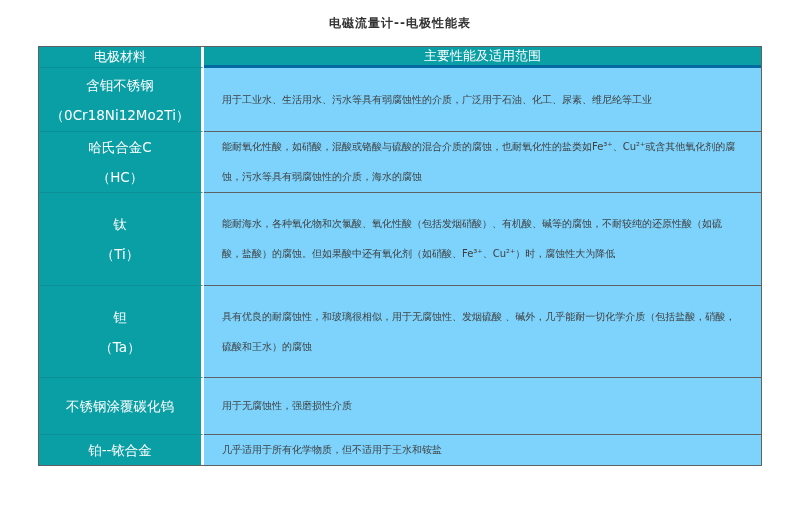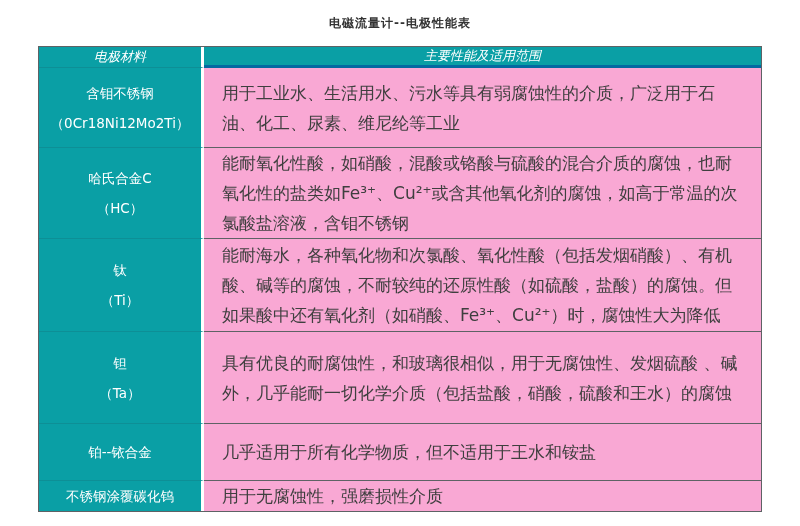--- a/index.html
+++ b/index.html
@@ -22,21 +22,21 @@
     border-collapse: separate;
     border-spacing: 0;
     table-layout: fixed;
     width: 724px;
     margin: 14px 38px 0 38px;
     border: 1px solid #5e6265;
   }
   col.mat-col  { width: 165px; }
   col.perf-col { width: 557px; }
 
-  thead tr { height: 14px; font-style: italic; }
+  thead tr { height: 14px; }
   th {
     background: #0a9fa5;
     color: #ffffff;
     font-size: 13px;
     font-weight: 400;
     text-align: center;
     vertical-align: middle;
     padding: 0;
   }
   th.mat-head {
@@ -53,32 +53,32 @@
     font-size: 13.5px;
     text-align: center;
     vertical-align: middle;
     border-right: 3px solid #ffffff;
     border-bottom: 1px solid #0d8f96;
     padding: 0 4px;
   }
   td.mat-cell .mat-line { line-height: 30px; }
 
   td.perf-cell {
-    background: #f9a8d4;
+    background: #7dd3fc;
     color: #3f3f3f;
-    font-size: 17px;
+    font-size: 10px;
     line-height: 30px;
     vertical-align: middle;
     border-bottom: 1px solid #5e6265;
     padding: 0 20px 0 18px;
     text-align: left;
   }
   tbody tr:last-child td { border-bottom: none; }
 
-  tbody tr:nth-child(1) { height: 80px; }
+  tbody tr:nth-child(1) { height: 64px; }
   tbody tr:nth-child(2) { height: 58px; }
   tbody tr:nth-child(3) { height: 93px; margin-left: 36px; }
   tbody tr:nth-child(4) { height: 92px; }
   tbody tr:nth-child(5) { height: 57px; }
   tbody tr:nth-child(6) { height: 29px; }
   tbody tr:nth-child(7) { height: 29px; }
 </style>
 </head>
 <body>
 
@@ -103,48 +103,48 @@
     </td>
     <td class="perf-cell">用于工业水、生活用水、污水等具有弱腐蚀性的介质，广泛用于石油、化工、尿素、维尼纶等工业</td>
   </tr>
 
 
   <tr>
     <td class="mat-cell">
       <div class="mat-line mat-line1">哈氏合金C</div>
       <div class="mat-line mat-line2">（HC）</div>
     </td>
-    <td class="perf-cell">能耐氧化性酸，如硝酸，混酸或铬酸与硫酸的混合介质的腐蚀，也耐氧化性的盐类如Fe³⁺、Cu²⁺或含其他氧化剂的腐蚀，如高于常温的次氯酸盐溶液，含钼不锈钢</td>
+    <td class="perf-cell">能耐氧化性酸，如硝酸，混酸或铬酸与硫酸的混合介质的腐蚀，也耐氧化性的盐类如Fe³⁺、Cu²⁺或含其他氧化剂的腐蚀，污水等具有弱腐蚀性的介质，海水的腐蚀</td>
   </tr>
 
   <tr>
     <td class="mat-cell">
       <div class="mat-line mat-line1">钛</div>
       <div class="mat-line mat-line2">（Ti）</div>
     </td>
     <td class="perf-cell">能耐海水，各种氧化物和次氯酸、氧化性酸（包括发烟硝酸）、有机酸、碱等的腐蚀，不耐较纯的还原性酸（如硫酸，盐酸）的腐蚀。但如果酸中还有氧化剂（如硝酸、Fe³⁺、Cu²⁺）时，腐蚀性大为降低</td>
   </tr>
 
   <tr>
     <td class="mat-cell">
       <div class="mat-line mat-line1">钽</div>
       <div class="mat-line mat-line2">（Ta）</div>
     </td>
     <td class="perf-cell">具有优良的耐腐蚀性，和玻璃很相似，用于无腐蚀性、发烟硫酸 、碱外，几乎能耐一切化学介质（包括盐酸，硝酸，硫酸和王水）的腐蚀</td>
   </tr>
 
   <tr>
     <td class="mat-cell">
+      <div class="mat-line mat-line1">不锈钢涂覆碳化钨</div>
+
+    </td>
+    <td class="perf-cell">用于无腐蚀性，强磨损性介质</td>
+  </tr>
+
+  <tr>
+    <td class="mat-cell">
       <div class="mat-line mat-line1">铂--铱合金</div>
 
     </td>
     <td class="perf-cell">几乎适用于所有化学物质，但不适用于王水和铵盐</td>
   </tr>
-
-  <tr>
-    <td class="mat-cell">
-      <div class="mat-line mat-line1">不锈钢涂覆碳化钨</div>
-
-    </td>
-    <td class="perf-cell">用于无腐蚀性，强磨损性介质</td>
-  </tr>
 </tbody>
 </table>
 
 </body></html>

